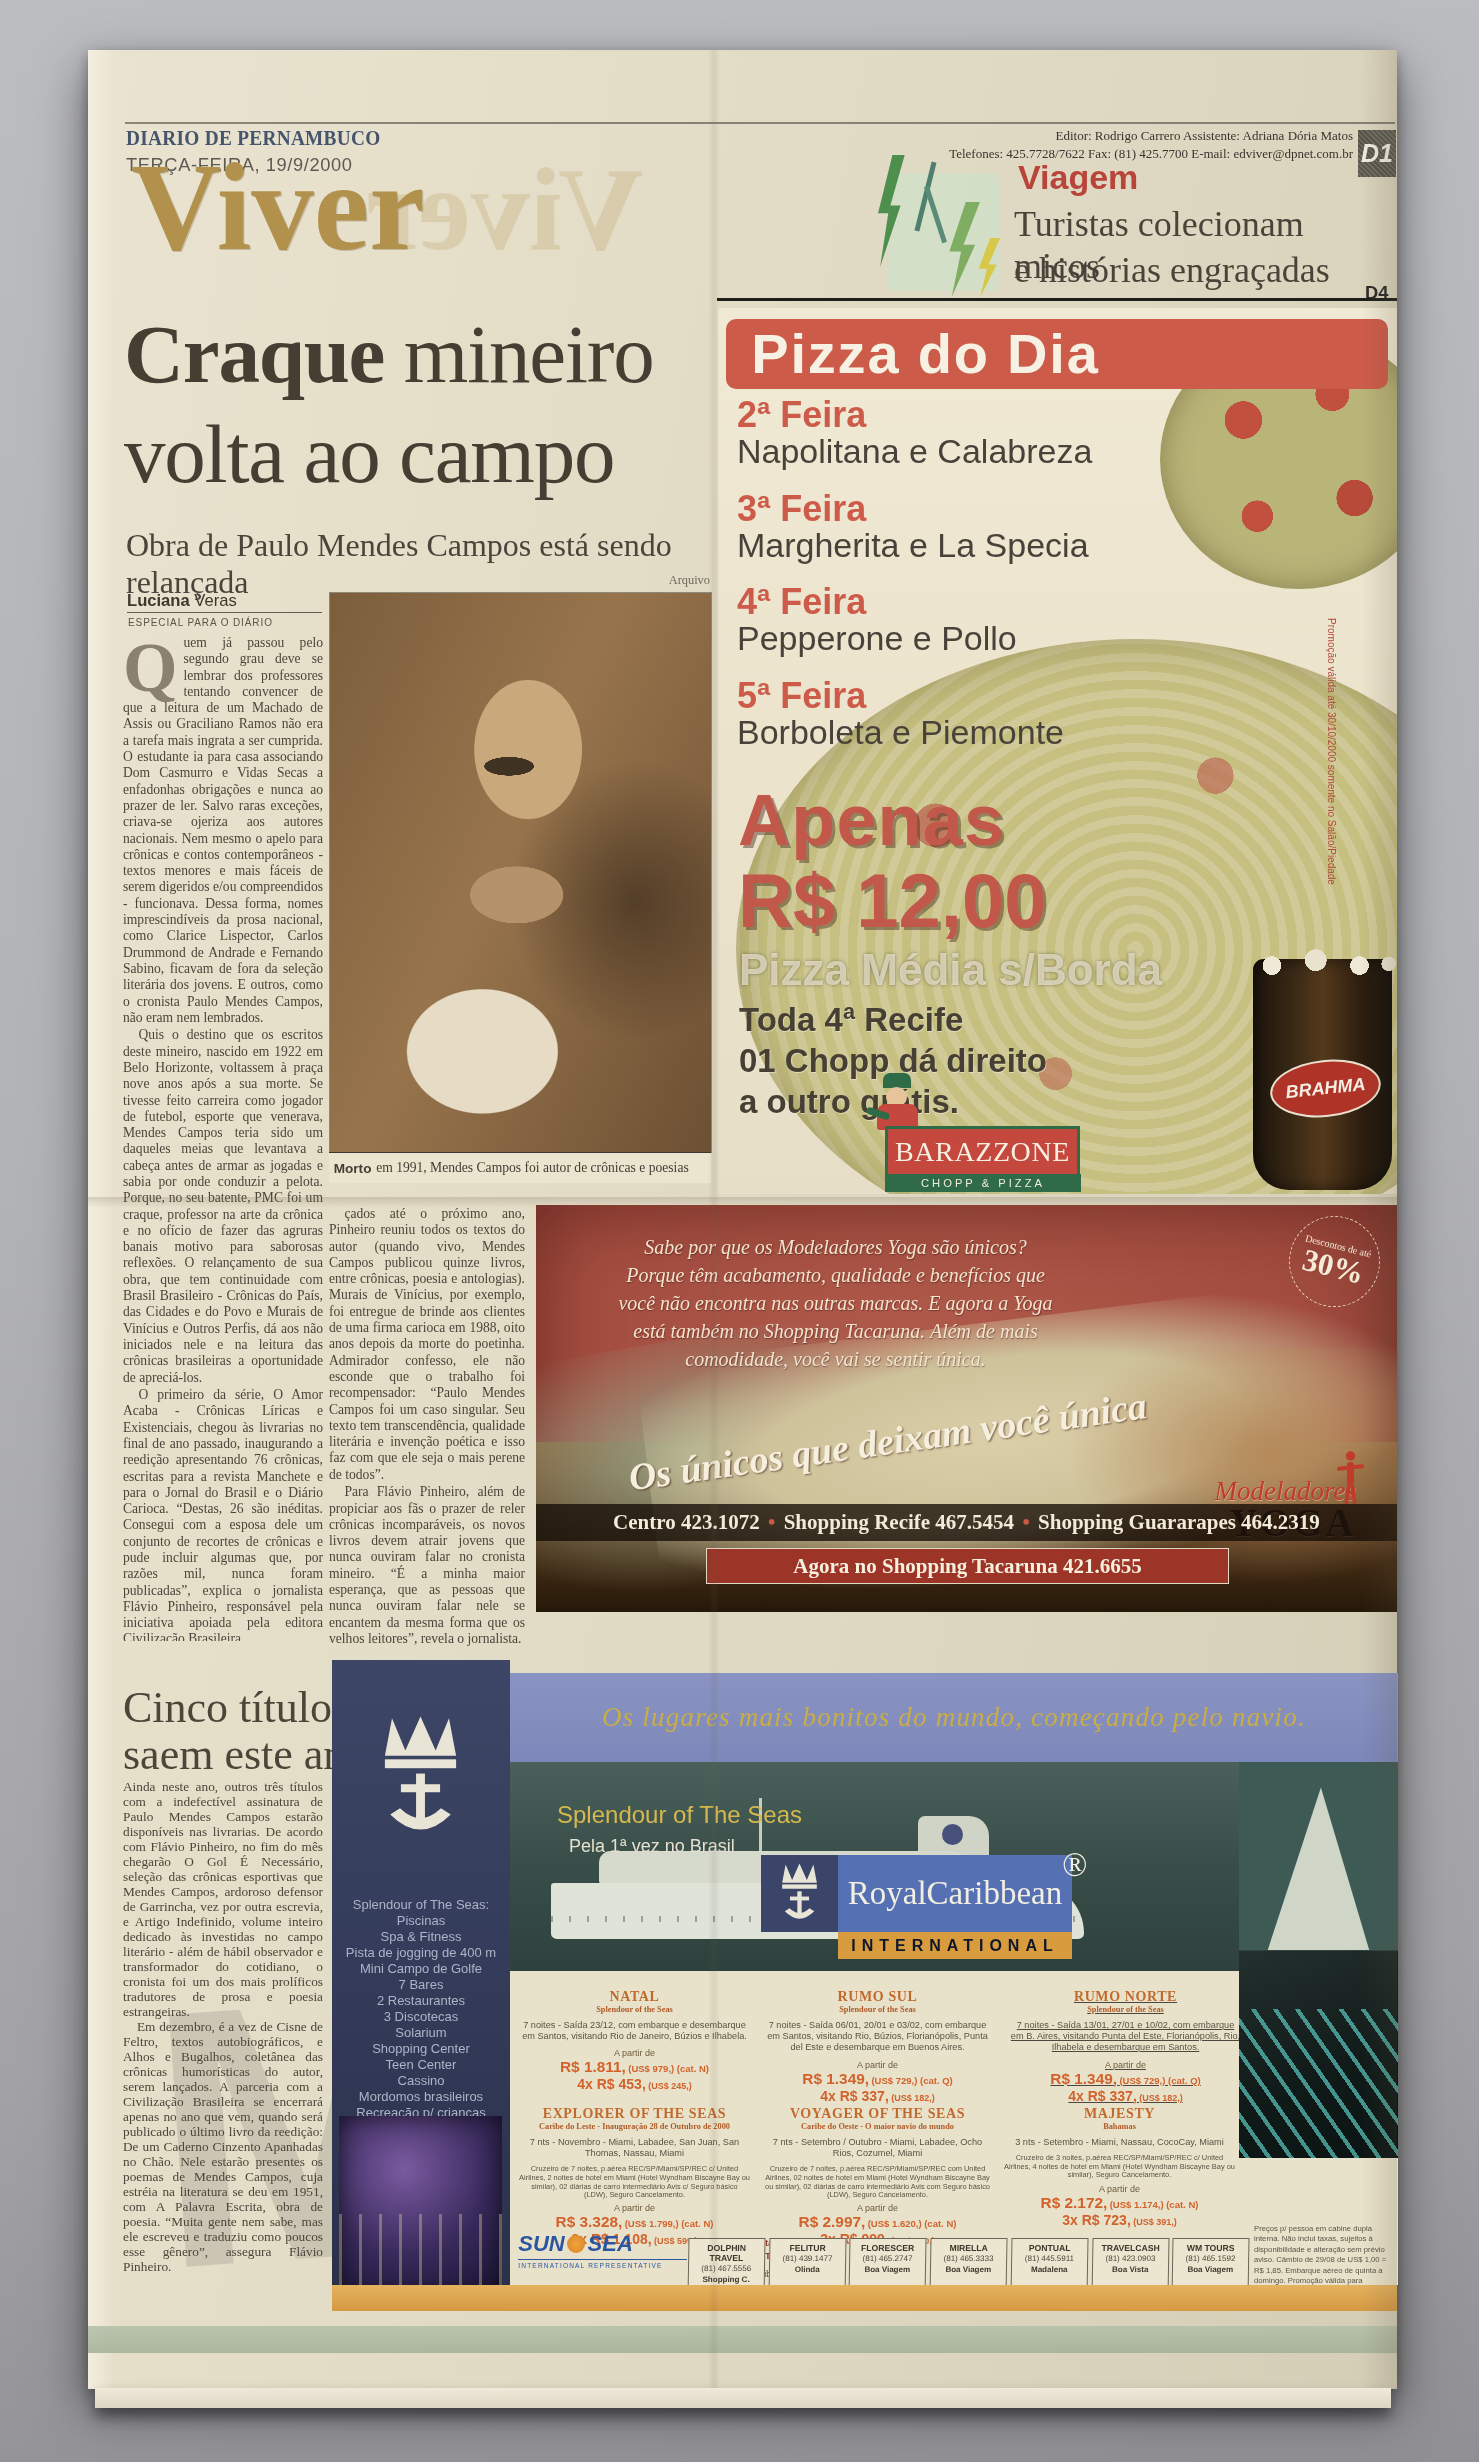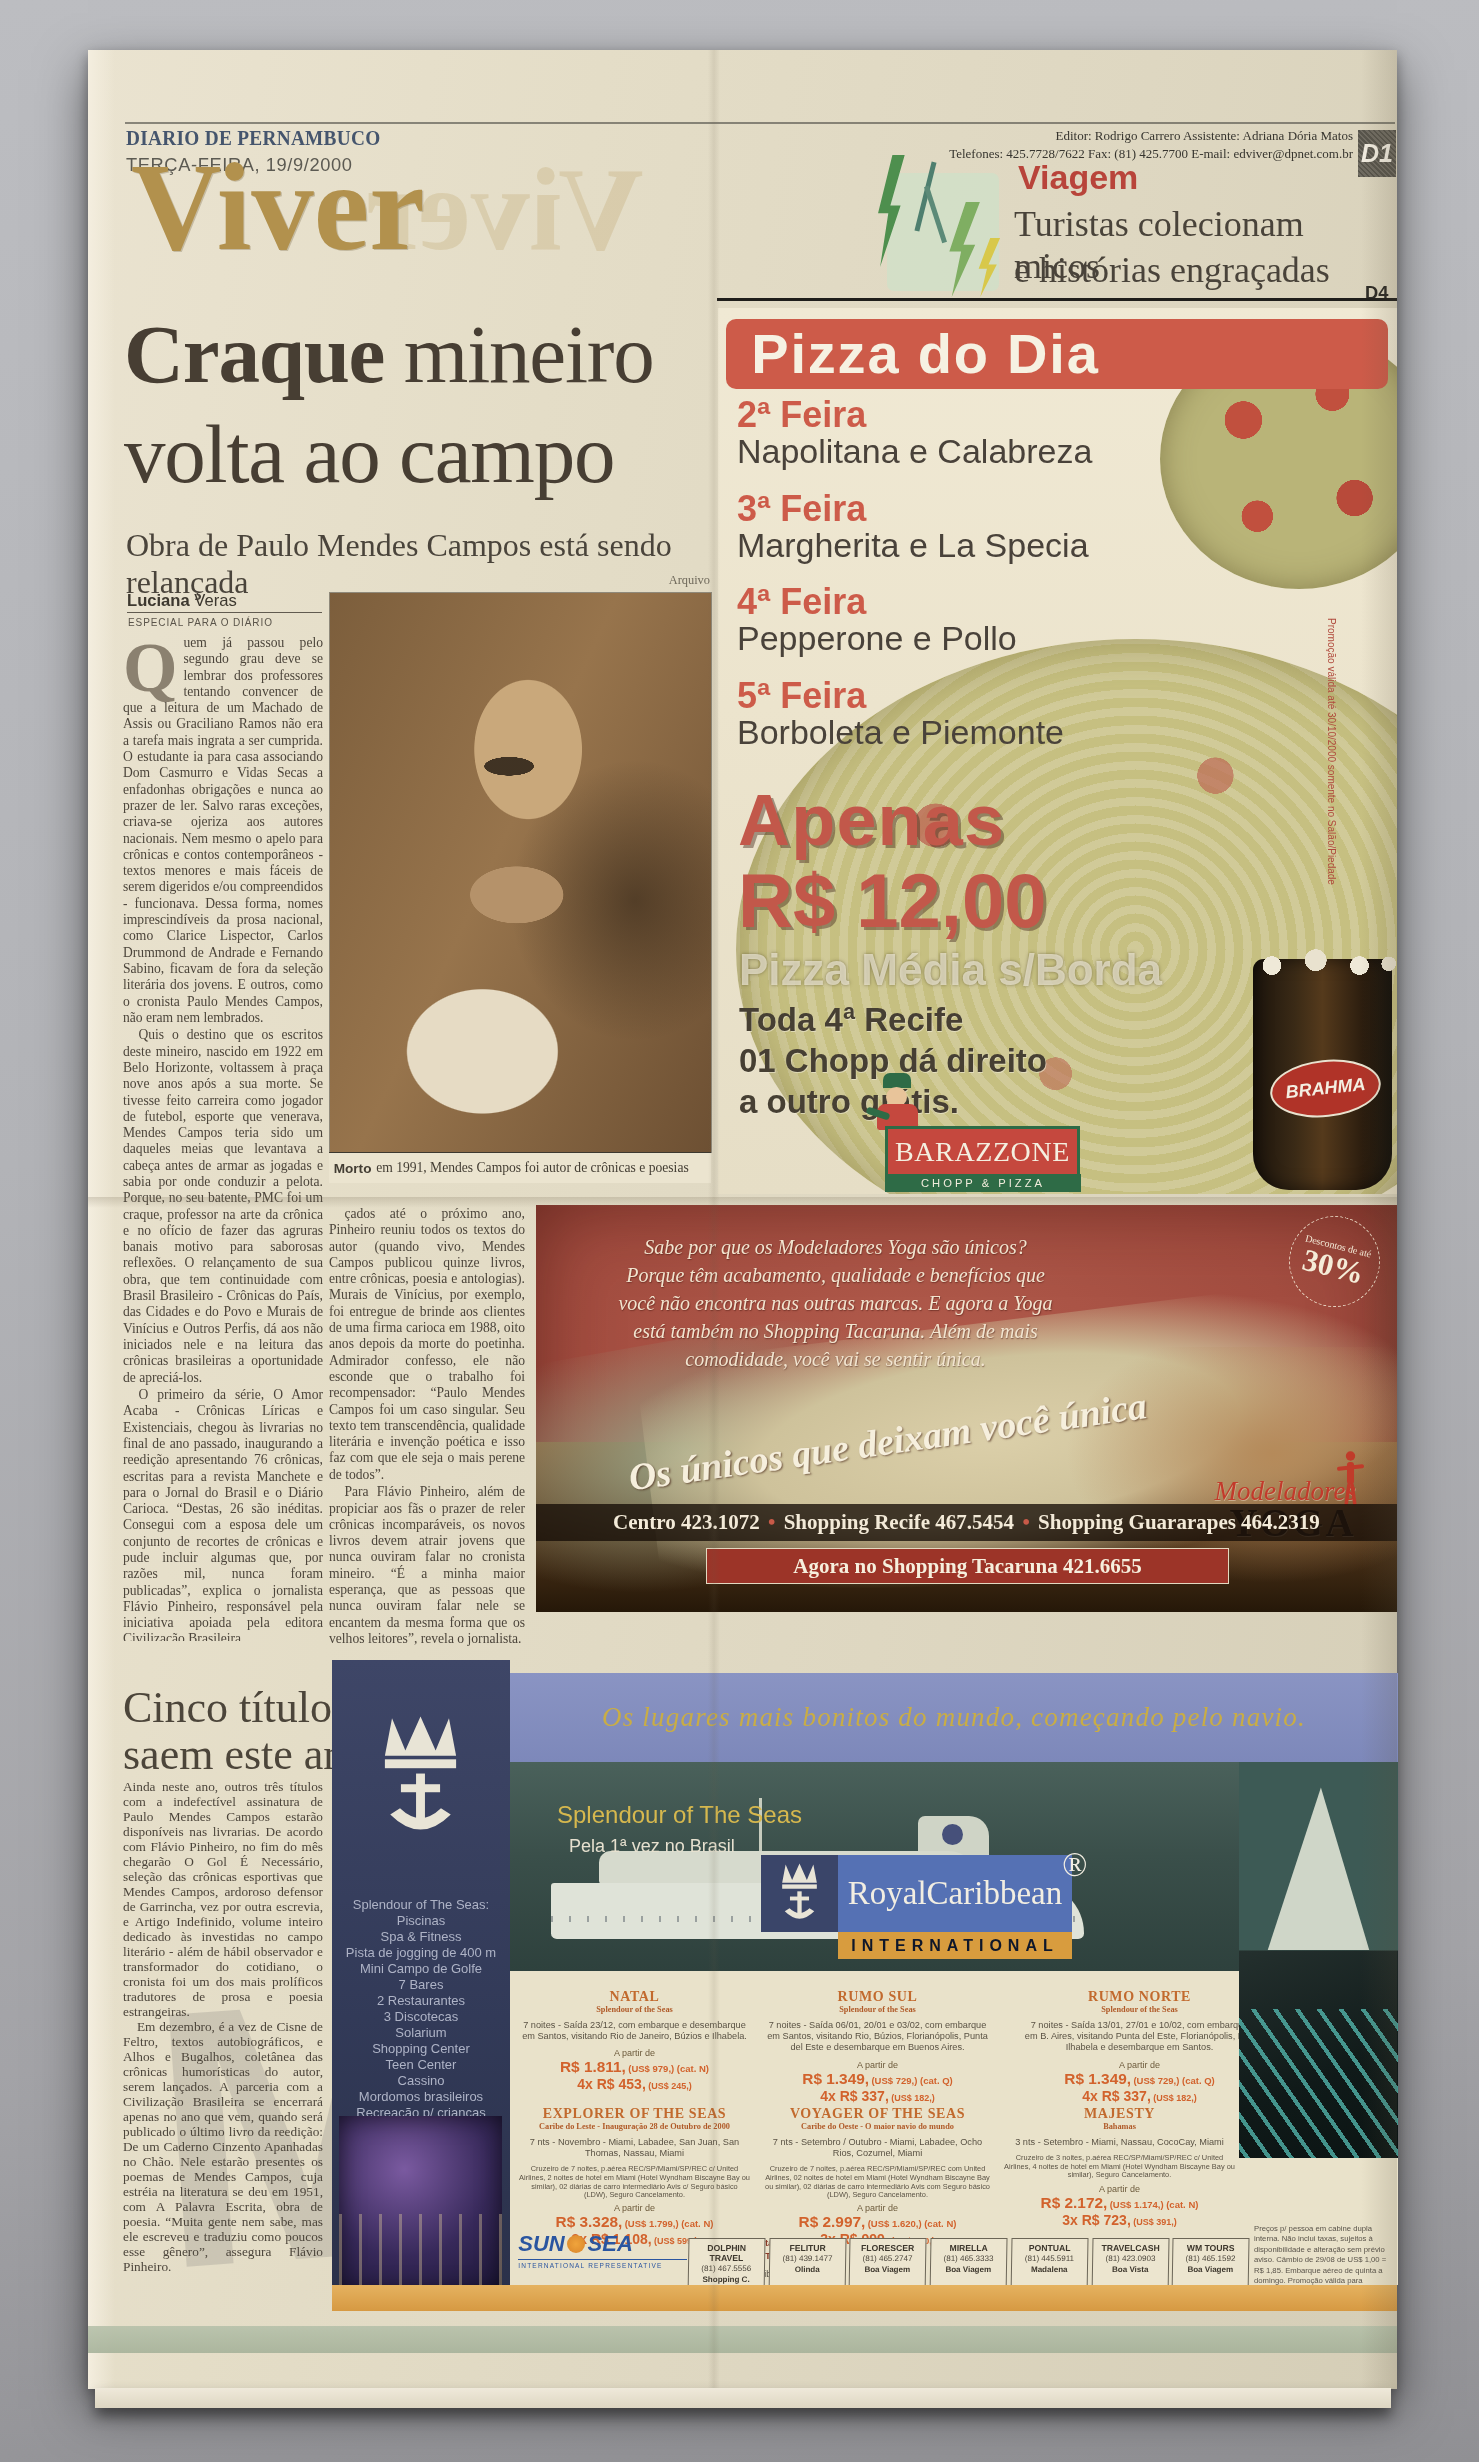--- a/index.html
+++ b/index.html
@@ -221,21 +221,21 @@
   .cr-brand .orange span{font-family:"Liberation Sans",sans-serif;font-weight:bold;font-size:16px;letter-spacing:6px;color:#0f172a;}
   .cr-bow{position:absolute;left:907px;top:102px;width:159px;height:188px;background:#3d5a55;overflow:hidden;}
   .cr-bow::before{content:"";position:absolute;left:12%;top:8%;width:76%;height:92%;background:#cfd6c8;
       clip-path:polygon(8% 100%,52% 6%,92% 100%);}
   .cr-pool{position:absolute;left:907px;top:291px;width:159px;height:207px;
       background:linear-gradient(160deg,#24302e 0%,#101a19 60%,#0b1413 100%);overflow:hidden;}
   .cr-pool::after{content:"";position:absolute;left:-10%;bottom:0;width:130%;height:72%;
       background:repeating-linear-gradient(55deg,rgba(90,200,190,.7) 0 4.1px,transparent 4.1px 18px);}
   .cr-panel{position:absolute;left:178px;top:311px;width:888px;height:314px;background:#e9e2ca;}
   .pkg{position:absolute;width:231px;text-align:center;}
-  .pkg-0{left:9px;top:18px;}  .pkg-1{left:252px;top:18px;}  .pkg-2{left:514px;top:18px;}
+  .pkg-0{left:9px;top:18px;}  .pkg-1{left:252px;top:18px;}  .pkg-2{left:500px;top:18px;text-decoration:underline;}
   .pkg-3{left:9px;top:135px;} .pkg-4{left:252px;top:135px;} .pkg-5{left:494px;top:135px;}
   .pkg-name{font-family:"Liberation Serif",serif;font-weight:bold;font-size:14px;color:#c26a2e;letter-spacing:0.6px;}
   .pkg-sub{font-size:8.3px;font-weight:bold;color:#b05a28;margin-bottom:6px;}
   .pkg-desc{font-family:"Liberation Sans",sans-serif;font-size:9.2px;line-height:11.2px;color:#5a5244;margin-bottom:6px;}
   .pkg-desc2{font-family:"Liberation Sans",sans-serif;font-size:7.4px;line-height:8.6px;color:#5a5244;margin-bottom:3.6px;}
   .pkg-from{font-family:"Liberation Sans",sans-serif;font-size:9px;color:#6d5b3c;}
   .pkg-price .big{font-family:"Liberation Sans",sans-serif;font-weight:bold;font-size:15.4px;color:#d2622c;}
   .pkg-price .small{font-family:"Liberation Sans",sans-serif;font-weight:bold;font-size:9.5px;color:#d2622c;}
   .pkg-inst .big{font-family:"Liberation Sans",sans-serif;font-weight:bold;font-size:14px;color:#d2622c;}
   .pkg-inst .small{font-family:"Liberation Sans",sans-serif;font-weight:bold;font-size:9px;color:#d2622c;}

